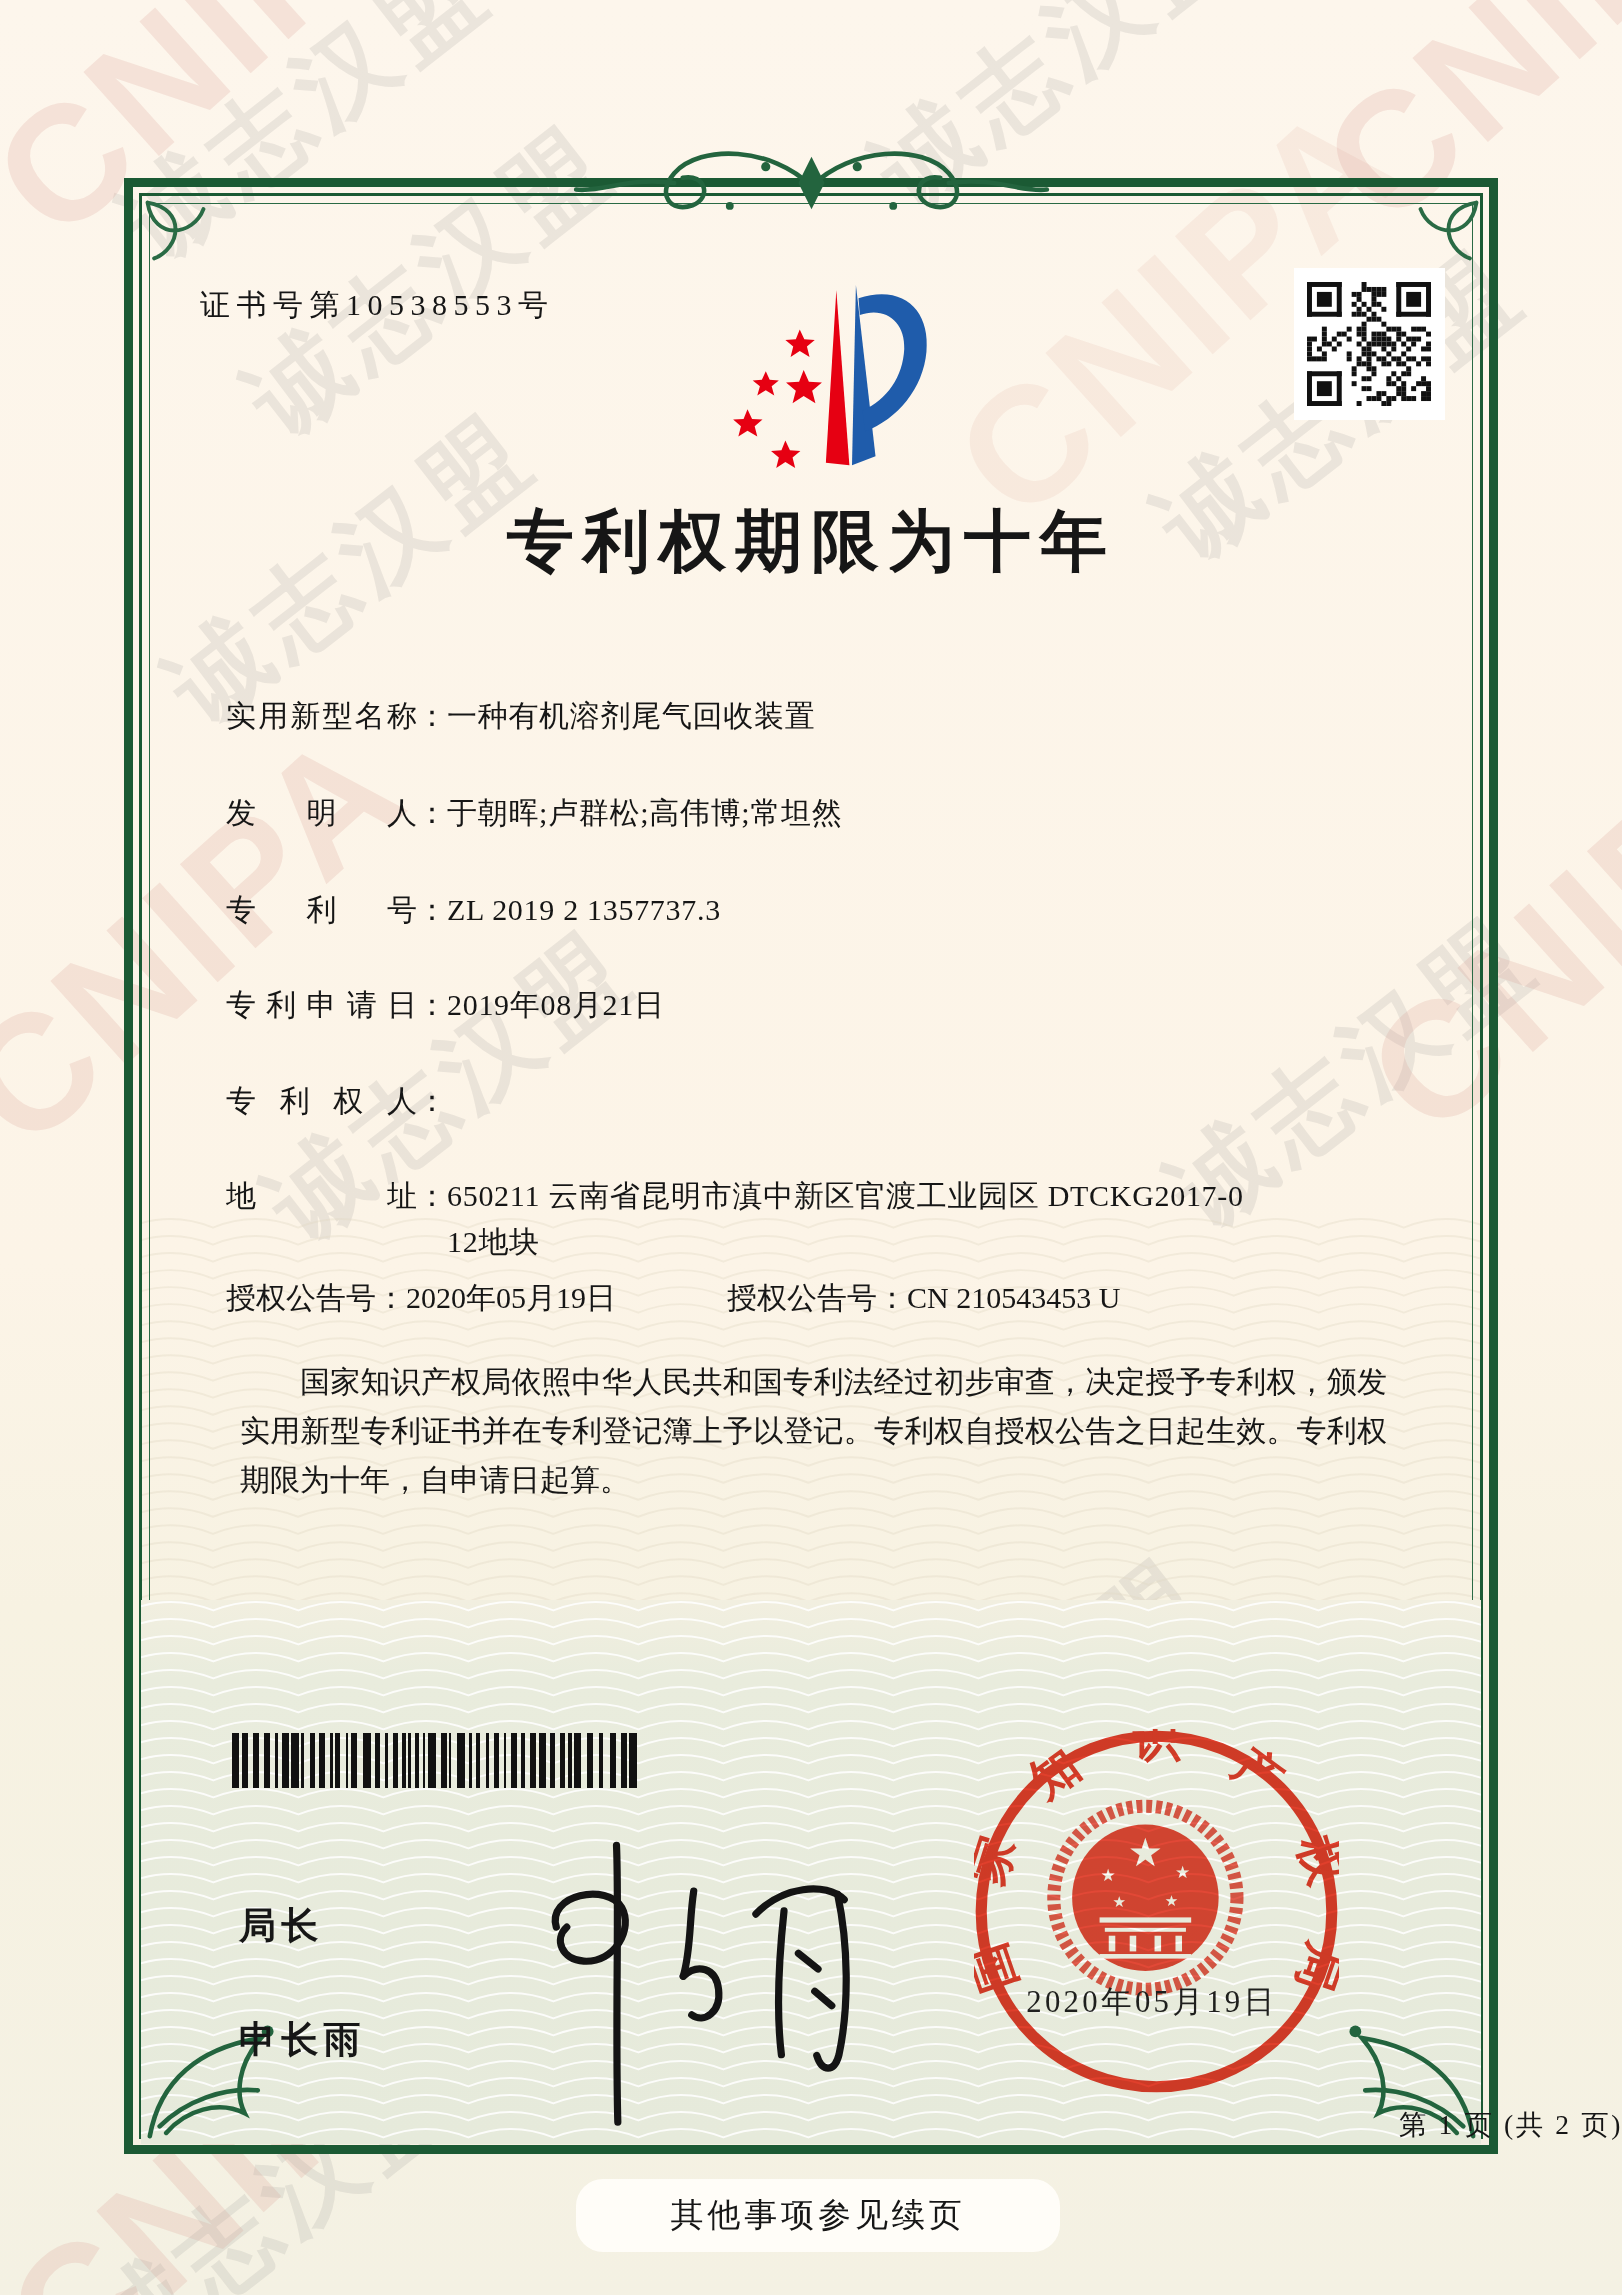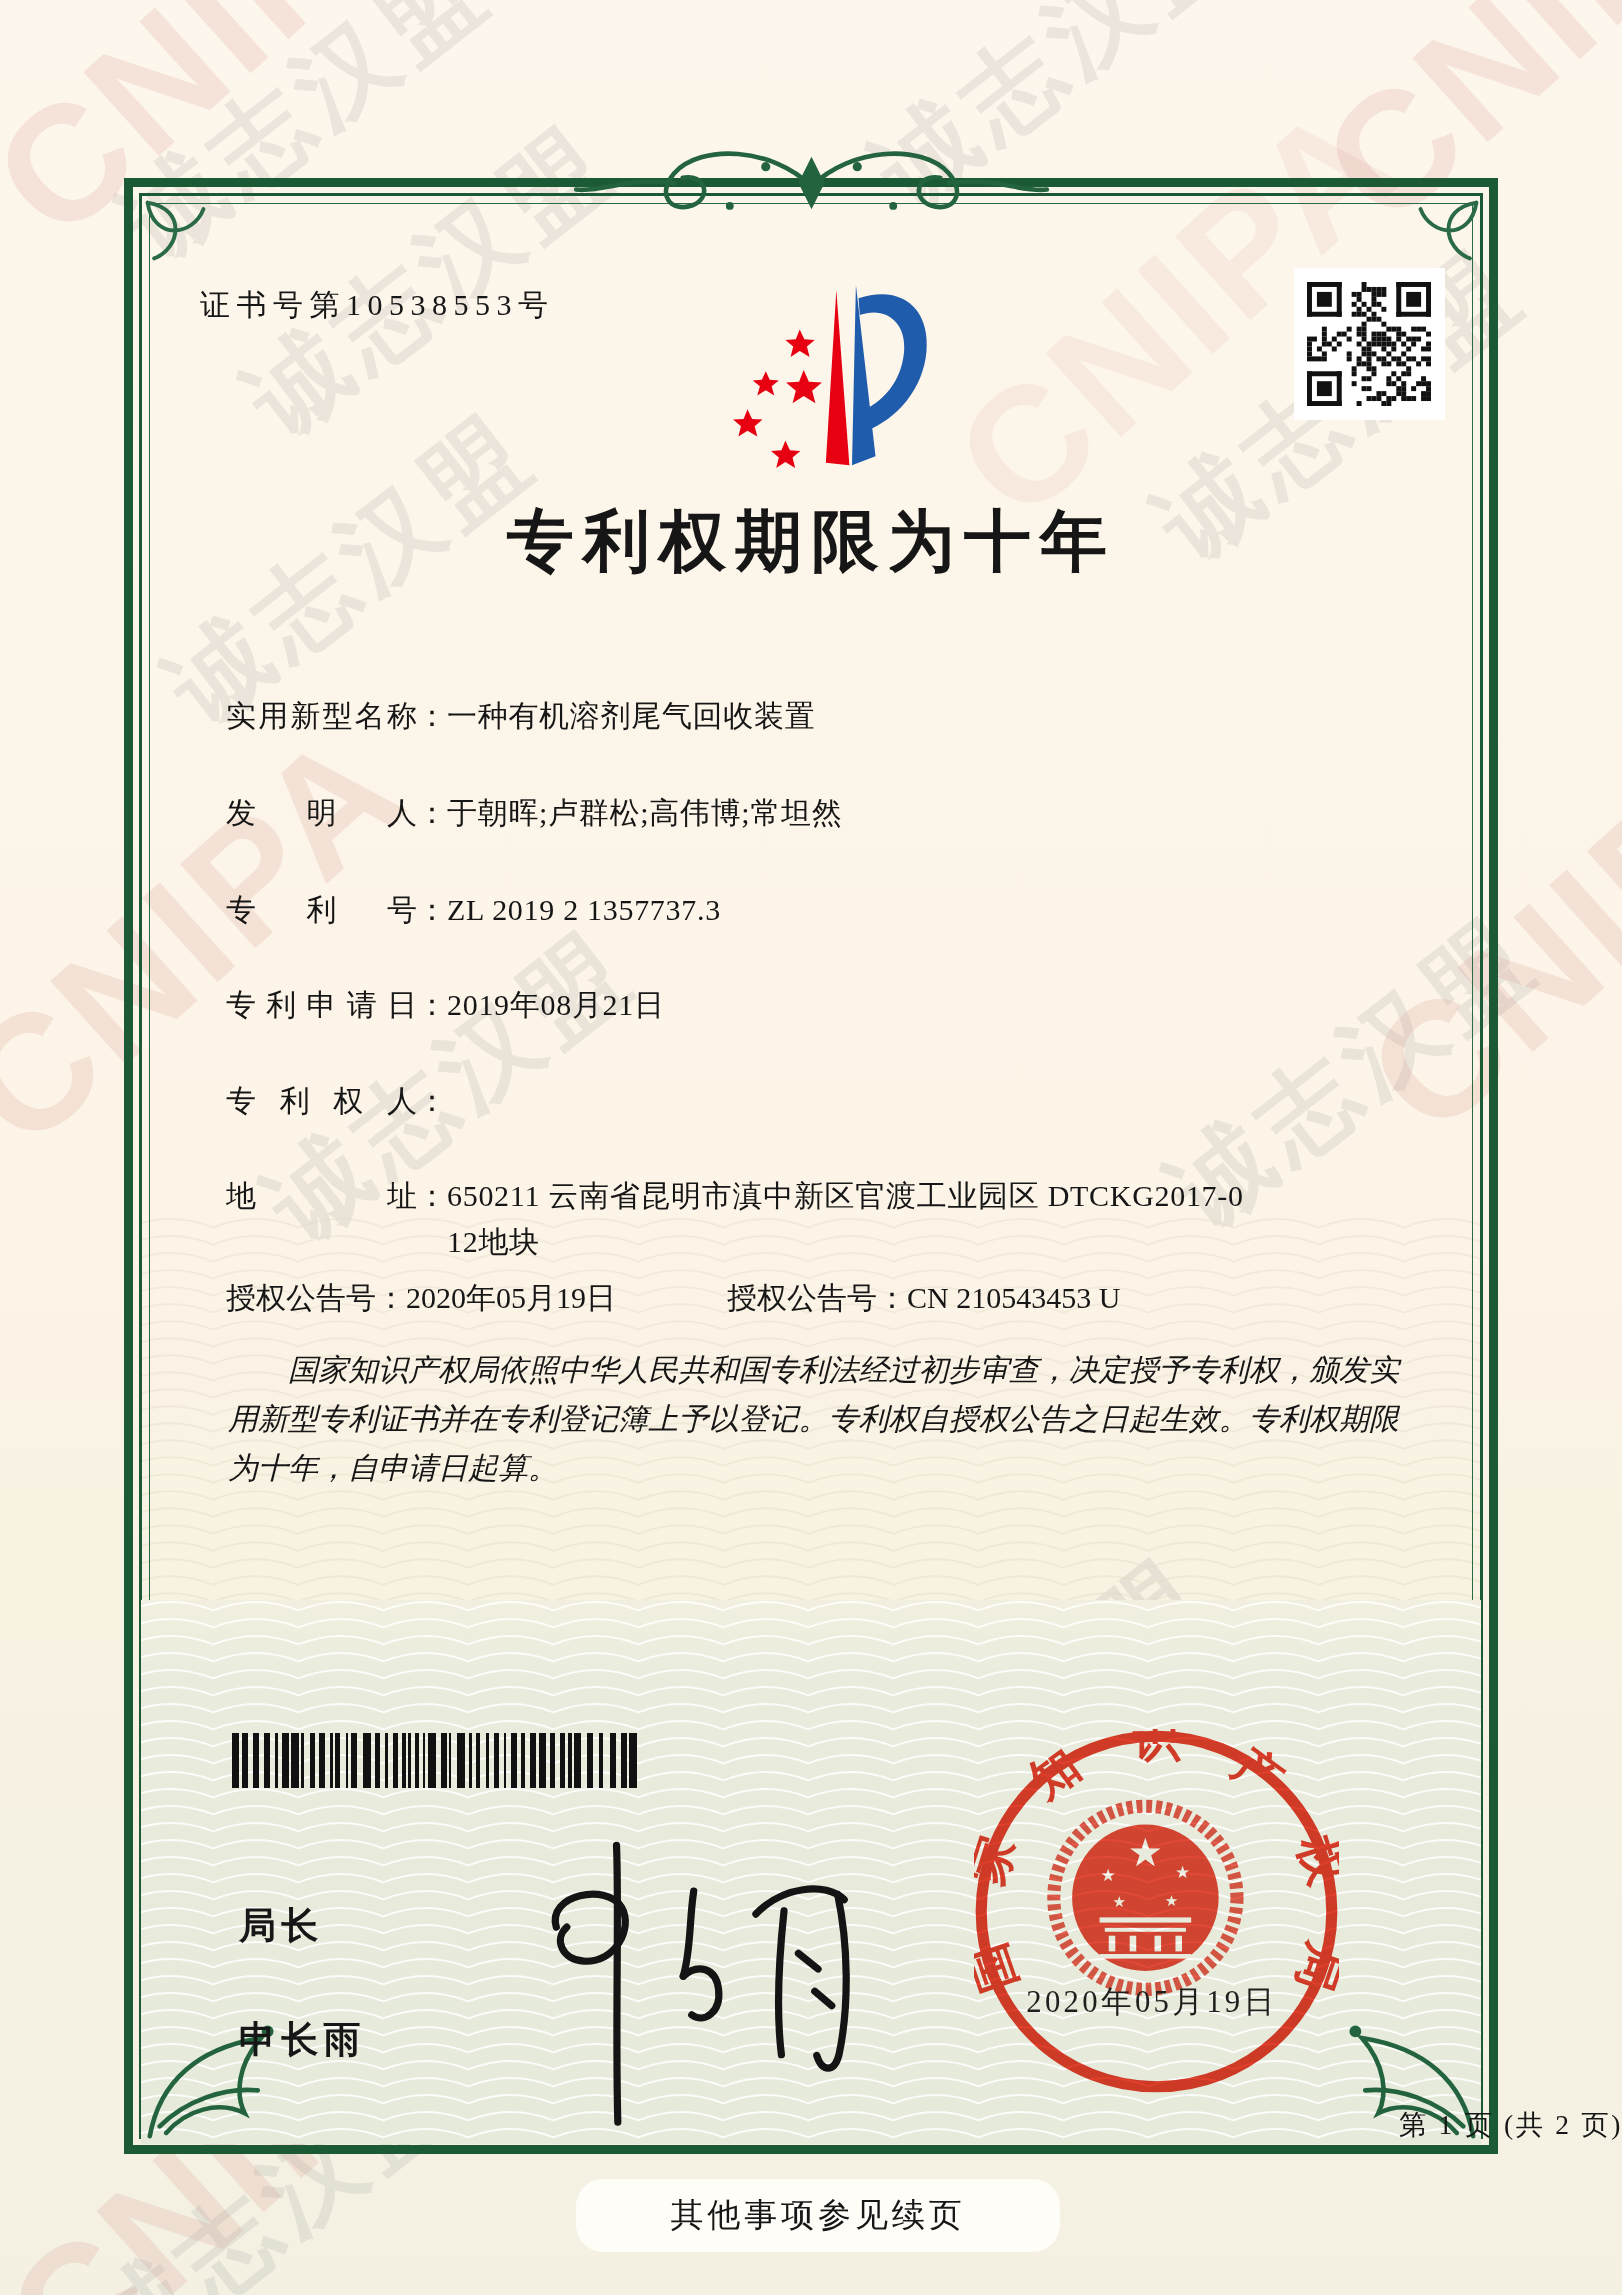--- a/index.html
+++ b/index.html
@@ -43,21 +43,21 @@
   .f-colon{flex:0 0 auto;}
   .f-value{flex:1 1 auto;letter-spacing:0.7px;}
   .row-name{top:695px}.row-inv{top:792px}.row-pat{top:889px}.row-fil{top:984px}
   .row-own{top:1080px}.row-addr{top:1173px;line-height:46px}.row-grant{top:1277px}
   .grant-pair{display:flex}
   .grant-pair .f-label2{display:inline-block;}
   .grant-gap{display:inline-block;width:111px;}
   
   .body-text{position:absolute;left:228px;top:1345px;width:1171px;font-size:30px;
              line-height:49px;text-align:justify;}
-  .body-text p{margin:0;text-indent:2em;font-style:italic;}
+  .body-text p{margin:12px;text-indent:2em;}
   
   .barcode{position:absolute;left:232px;top:1733px;width:419px;height:55px;display:flex;align-items:stretch;}
   .barcode i{display:block;height:100%;}
   .officer-title{position:absolute;left:239px;top:1901px;font-size:37px;font-weight:bold;
                  font-family:"Liberation Sans","DejaVu Sans",sans-serif;letter-spacing:5.2px;text-align:right;}
   .officer-name{position:absolute;left:239px;top:2015px;font-size:37px;font-weight:bold;
                 font-family:"Liberation Sans","DejaVu Sans",sans-serif;letter-spacing:5.2px;}
   .signature{position:absolute;left:458px;top:1829px;width:406px;height:301px;}
   .seal{position:absolute;left:974px;top:1729px;width:365px;height:365px;opacity:.93;mix-blend-mode:multiply;}
   .page-num{position:absolute;left:0;top:2107px;width:100%;text-align:right;font-size:27.5px;letter-spacing:2.6px;}

